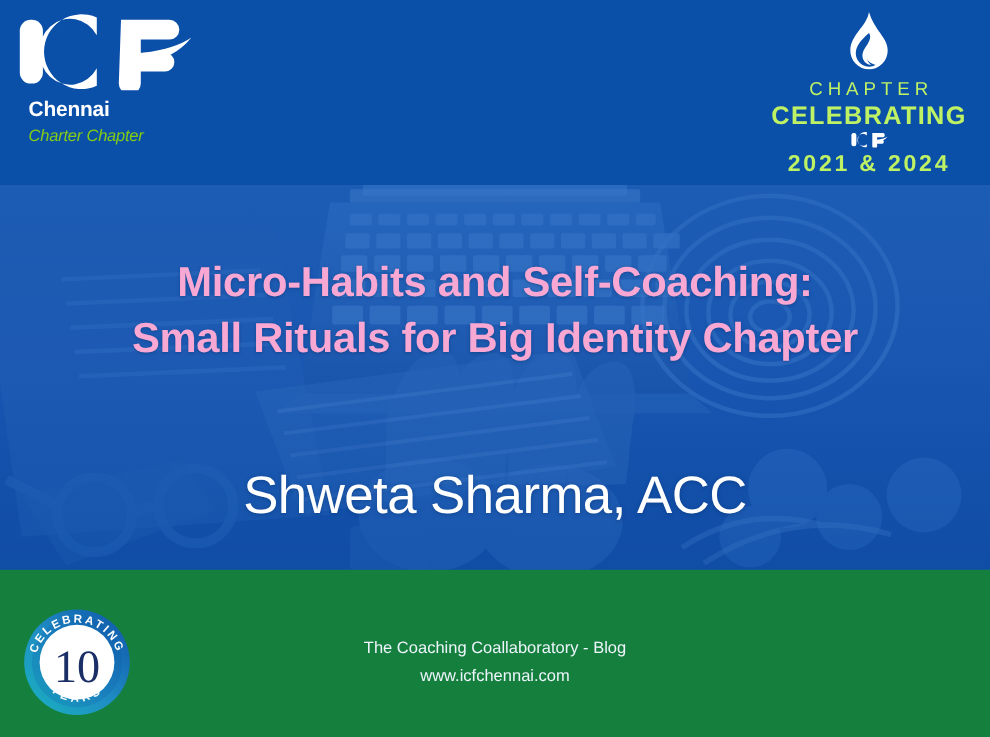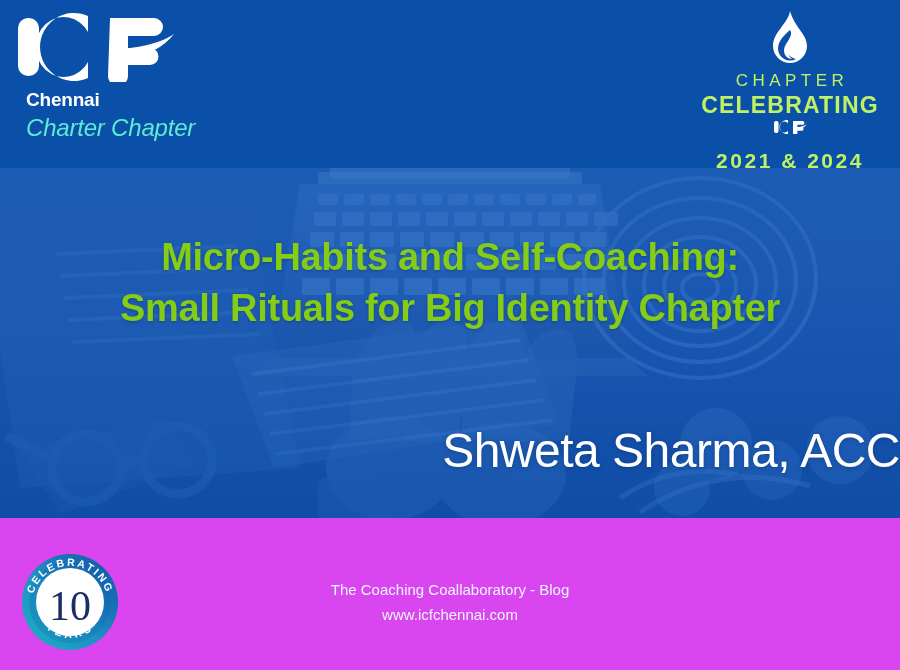--- a/index.html
+++ b/index.html
@@ -42,22 +42,22 @@
     left: 12px; top: 78px;
     color: #ffffff;
     font-size: 19px;
     font-weight: bold;
     letter-spacing: -0.2px;
     line-height: 1;
   }
   .icf-charter {
     position: absolute;
     left: 12px; top: 104px;
-    color: #5eead4;
-    font-size: 24px;
+    color: #84cc16;
+    font-size: 15px;
     font-style: italic;
     font-weight: normal;
     letter-spacing: -0.2px;
     line-height: 1;
   }
 
   
   .excellence-badge {
     position: absolute;
     right: 10px; top: 8px;
@@ -91,21 +91,21 @@
     display: flex;
     align-items: center;
     justify-content: center;
     margin-top: 1px;
   }
   .badge-years {
     font-size: 21px;
     font-weight: bold;
     letter-spacing: 2.5px;
     line-height: 1;
-    margin-top: 16px;
+    margin-top: 4px;
   }
 
   
   .photo-band {
     position: absolute;
     left: 0; top: 168px;
     width: 900px; height: 350px;
     overflow: hidden;
     background: #1554ad;
   }
@@ -124,47 +124,47 @@
 
   
   .title-block {
     position: absolute;
     left: 0; top: 232px;
     width: 900px;
     z-index: 6;
     text-align: center;
   }
   .title-line {
-    color: #84cc16;
+    color: #f9a8d4;
     font-size: 38px;
     font-weight: bold;
     line-height: 1.33;
     letter-spacing: -0.3px;
     text-shadow: 0 1px 3px rgba(4,36,84,0.38);
   }
   .speaker {
     position: absolute;
     left: 0; top: 425px;
     width: 900px;
     z-index: 6;
-    text-align: right;
+    text-align: center;
     color: #ffffff;
     font-size: 48px;
     font-weight: normal;
     letter-spacing: -0.5px;
     line-height: 1.1;
     text-shadow: 0 1px 4px rgba(4,36,84,0.35);
   }
 
   
   .footer {
     position: absolute;
     left: 0; top: 518px;
     width: 900px; height: 152px;
-    background: #d946ef;
+    background: #15803d;
     z-index: 4;
   }
   .footer-text {
     position: absolute;
     left: 180px; top: 60px;
     width: 540px;
     text-align: center;
     color: #eef4fc;
     font-size: 15px;
     line-height: 1.65;

